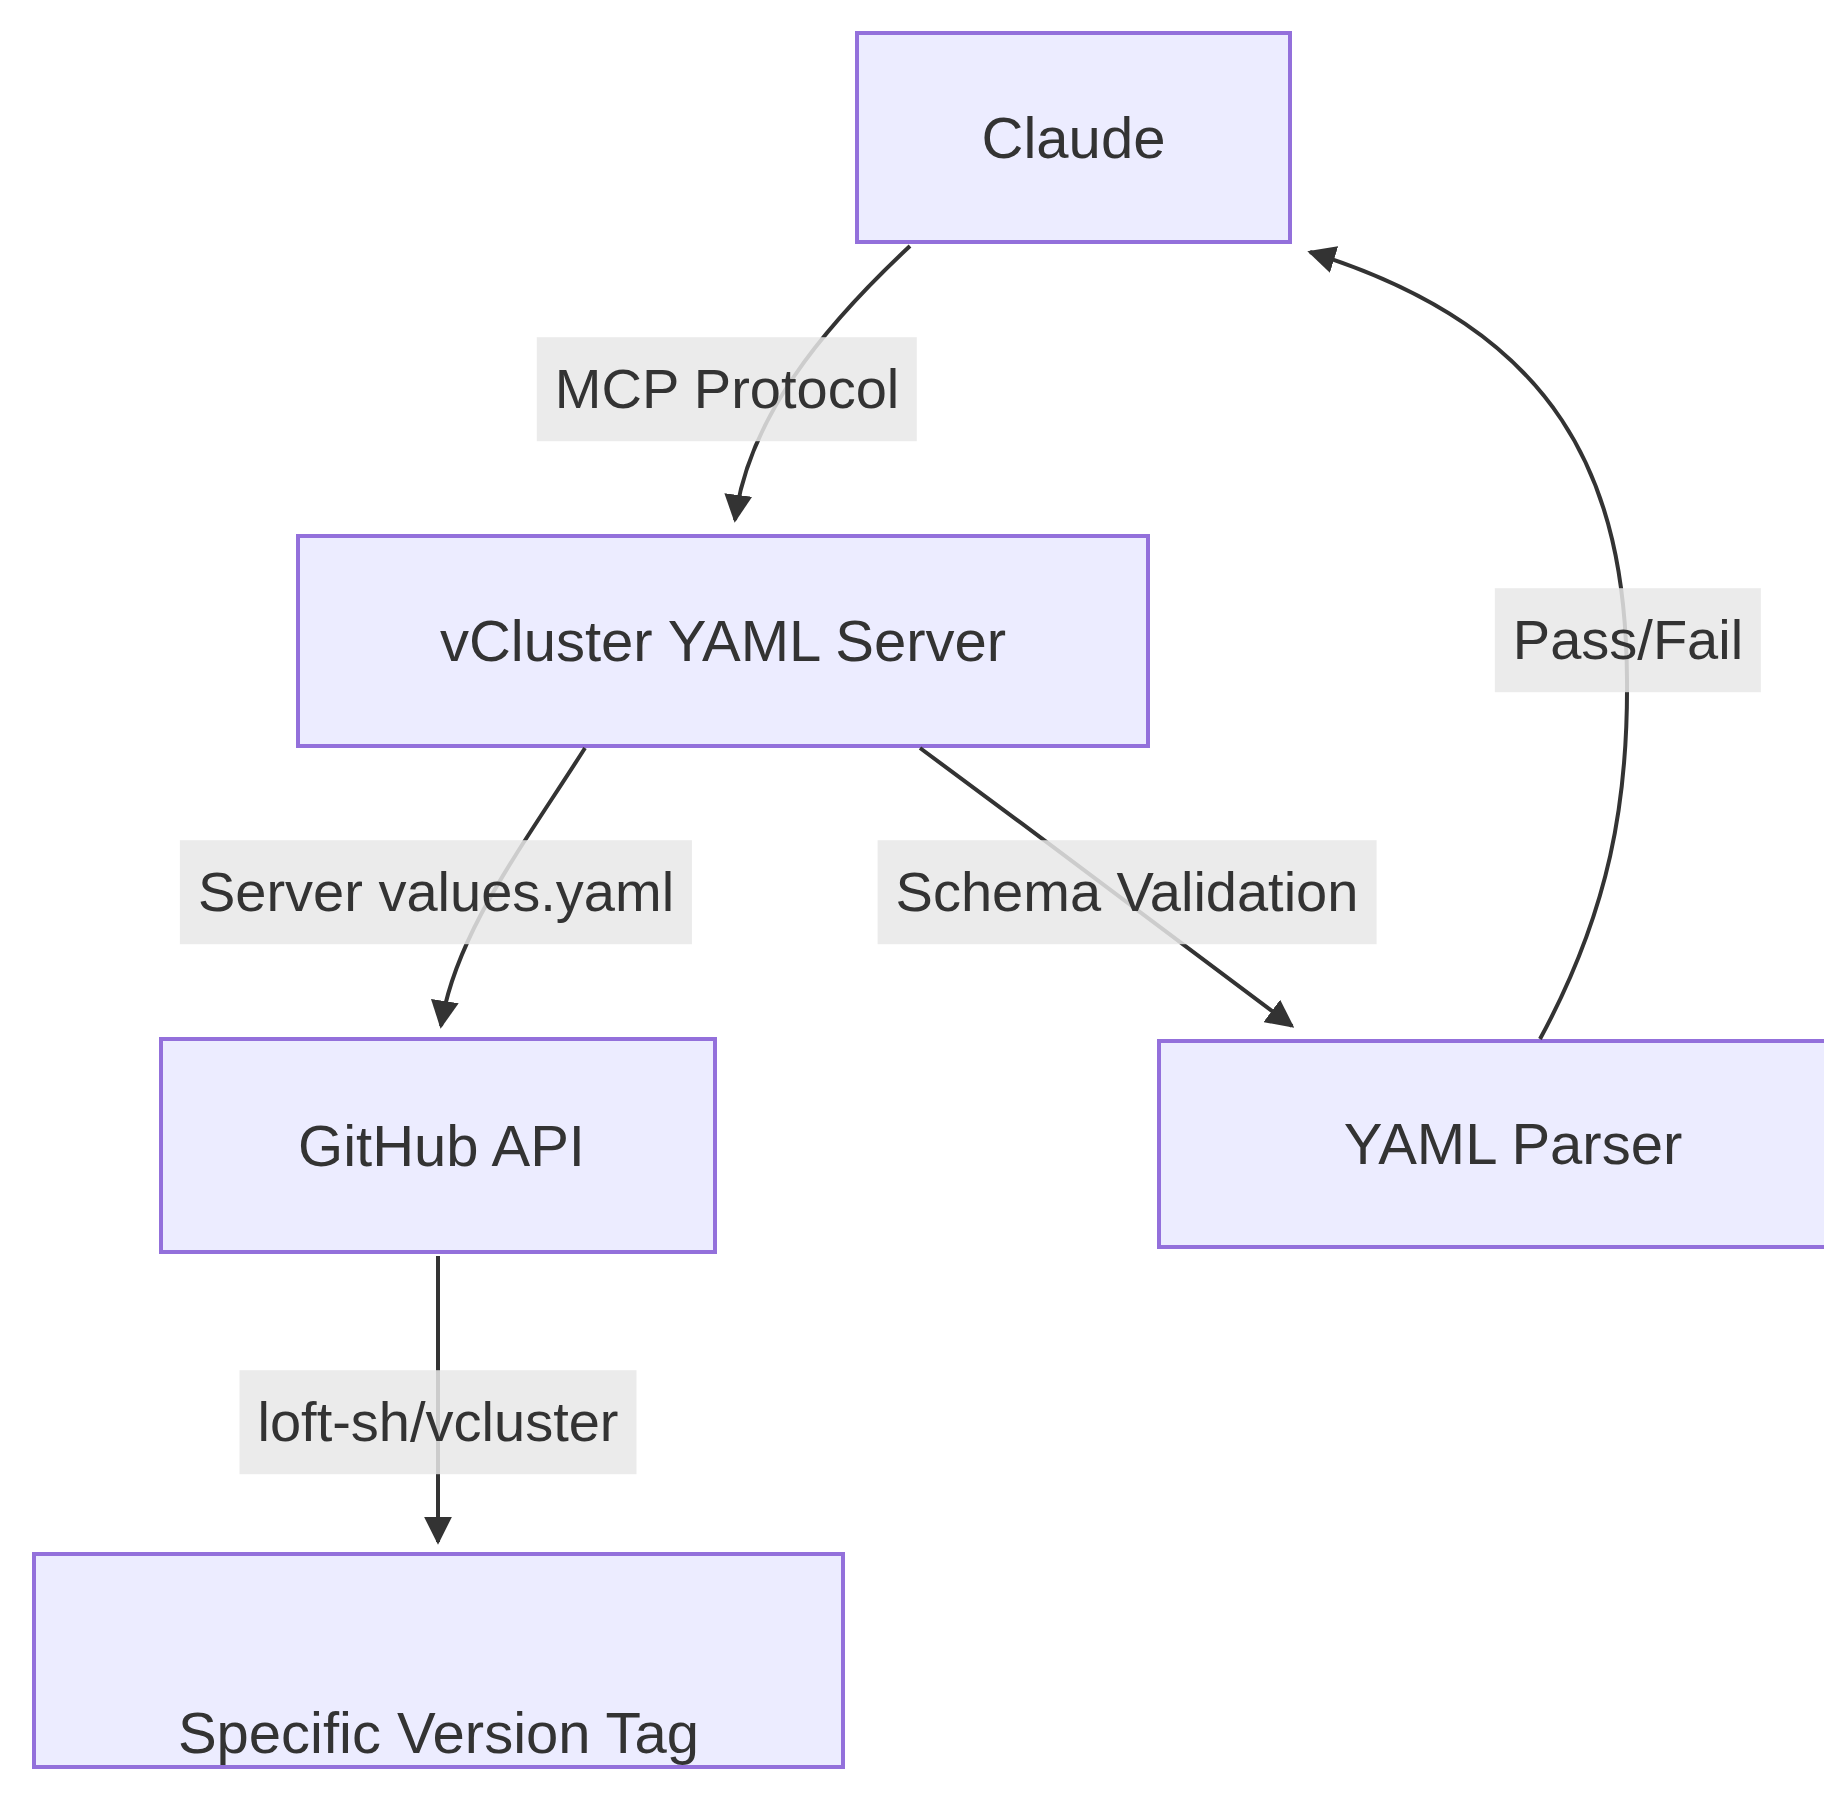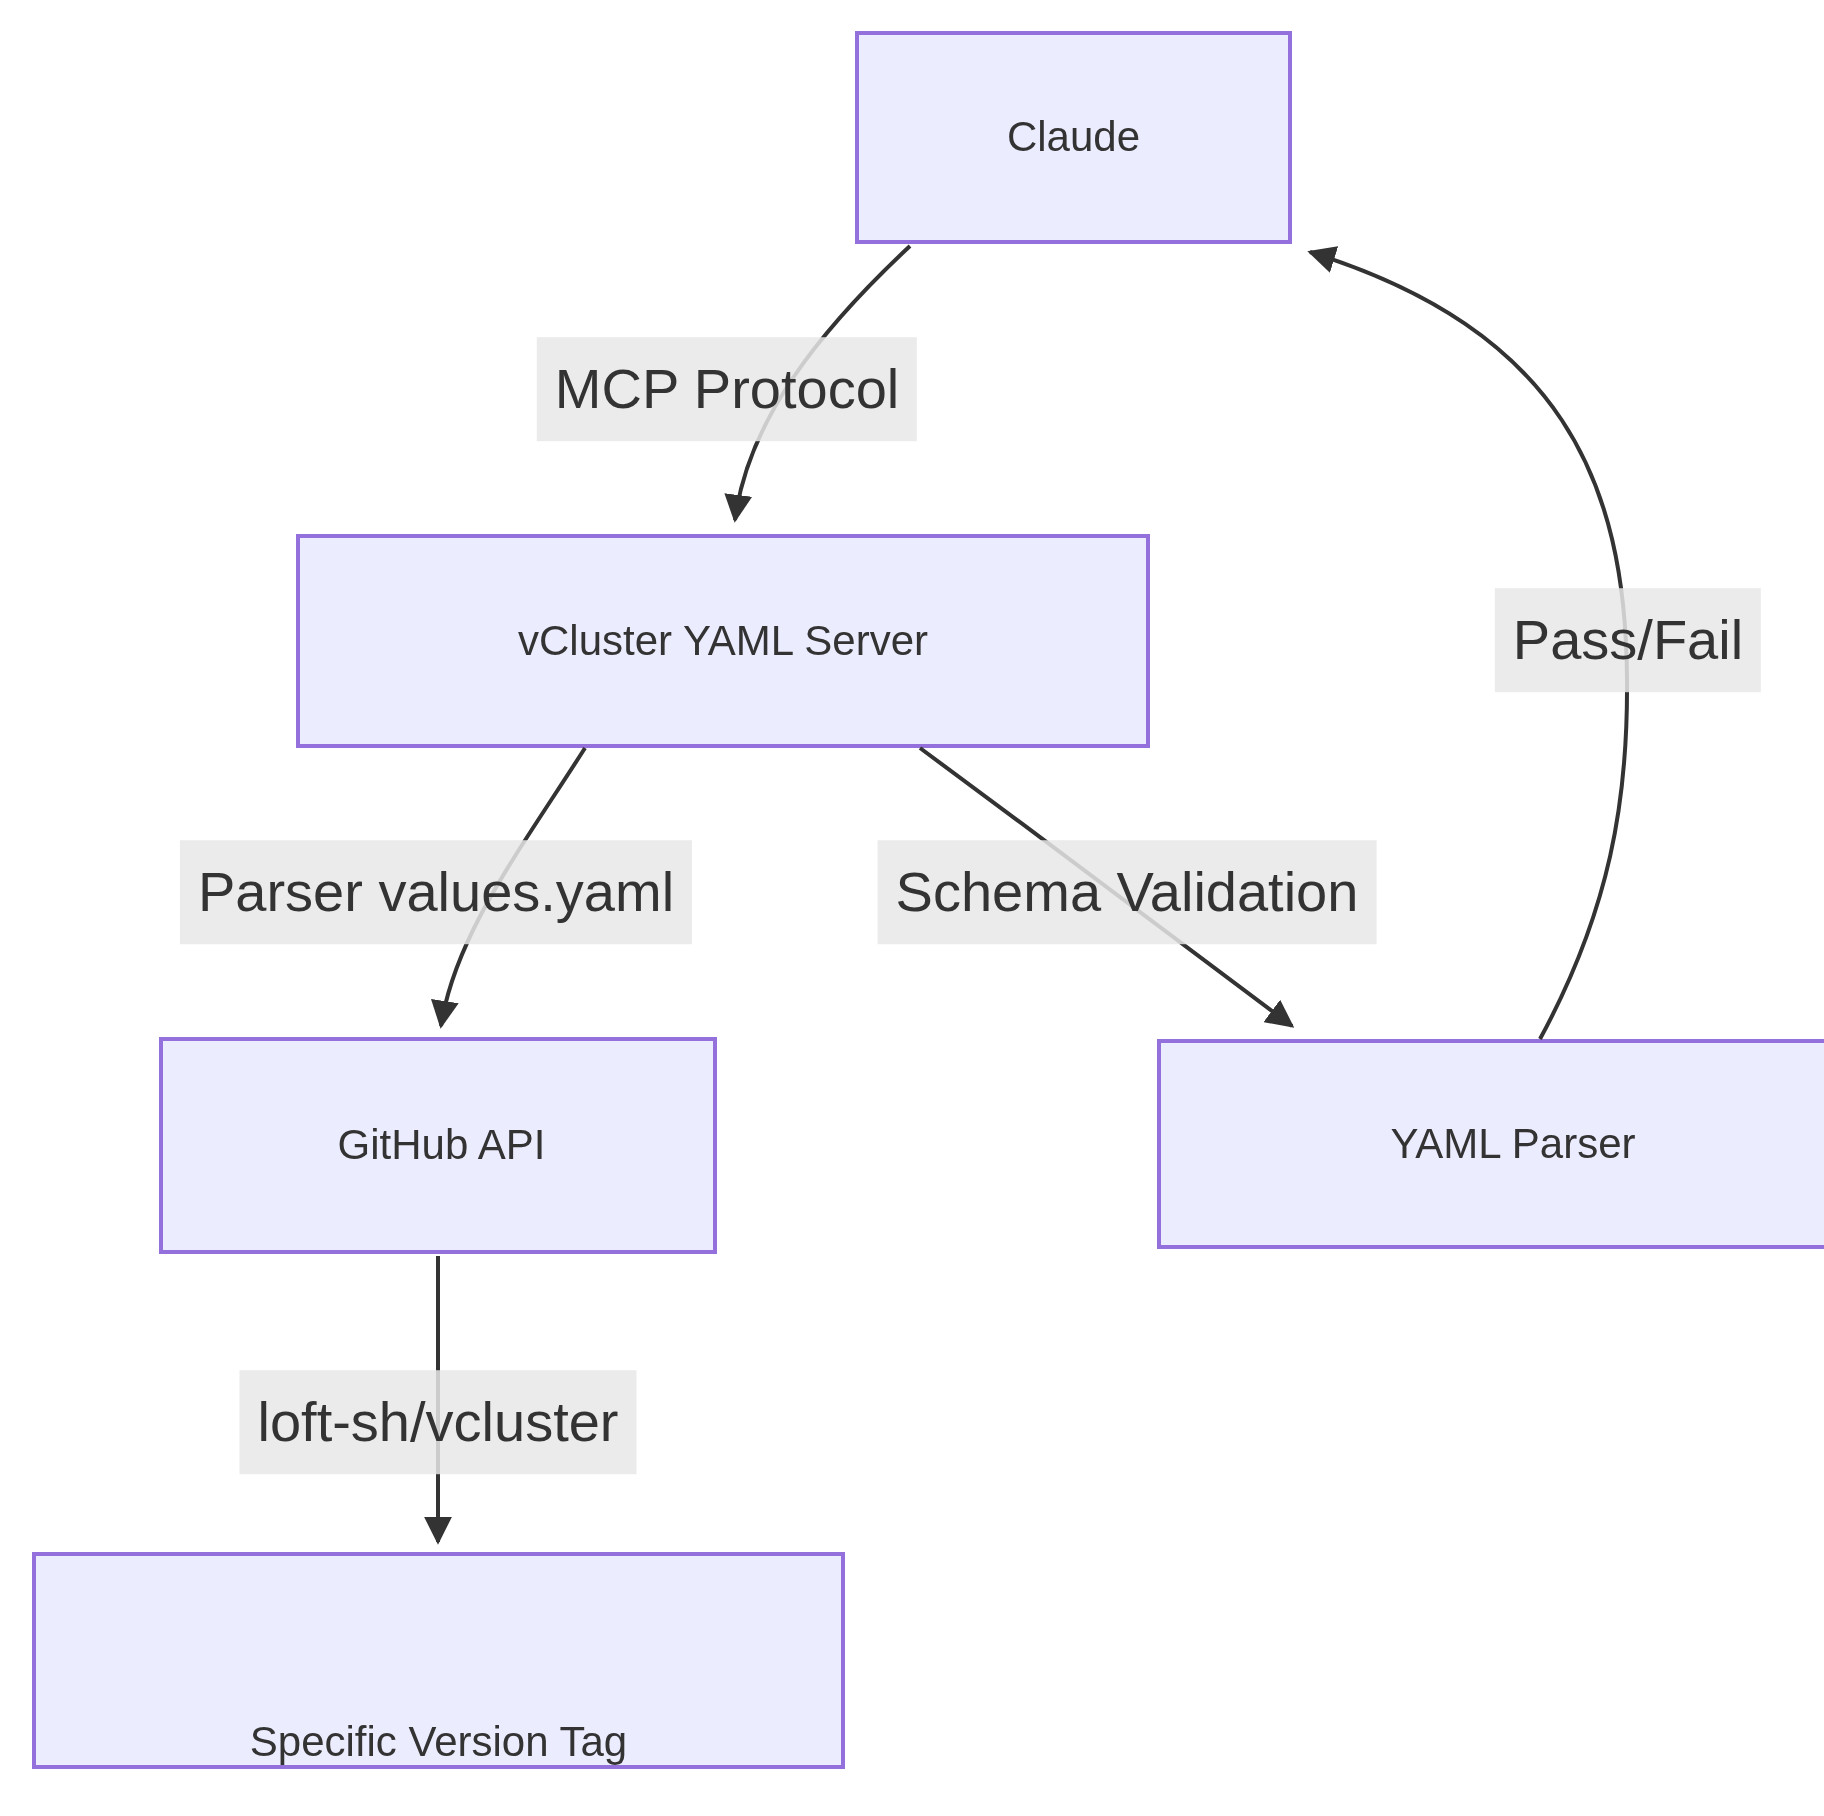--- a/index.html
+++ b/index.html
@@ -16,21 +16,21 @@
   }
   .node {
     position: absolute;
     box-sizing: border-box;
     background: #ECECFF;
     border: 4px solid #9370DB;
     color: #333333;
     display: flex;
     align-items: center;
     justify-content: center;
-    font-size: 42px;
+    font-size: 58px;
     line-height: 1.1;
     z-index: 1;
     white-space: nowrap;
   }
   .edge-layer {
     position: absolute;
     left: 0;
     top: 0;
     z-index: 2;
     pointer-events: none;
@@ -89,19 +89,19 @@
 
   <path class="edge" d="M 920,748 C 1045,840 1170,935 1292,1026" marker-end="url(#arrowhead)"></path>
 
   <path class="edge" d="M 438,1256 L 438,1542" marker-end="url(#arrowhead)"></path>
 
   <path class="edge" d="M 1540,1039 C 1610,910 1628,800 1627,680 C 1626,480 1560,330 1310,252" marker-end="url(#arrowhead)"></path>
 </svg>
 
 <div class="edge-label" style="left:727px; top:389px;">MCP Protocol</div>
 
-<div class="edge-label" style="left:436px; top:892px;">Parser values.yaml</div>
+<div class="edge-label" style="left:436px; top:892px;">Server values.yaml</div>
 
 <div class="edge-label" style="left:1127px; top:892px;">Schema Validation</div>
 
 <div class="edge-label" style="left:438px; top:1404px;margin-top:18px;">loft-sh/vcluster</div>
 
 <div class="edge-label" style="left:1628px; top:640px;">Pass/Fail</div>
 
 </body></html>

